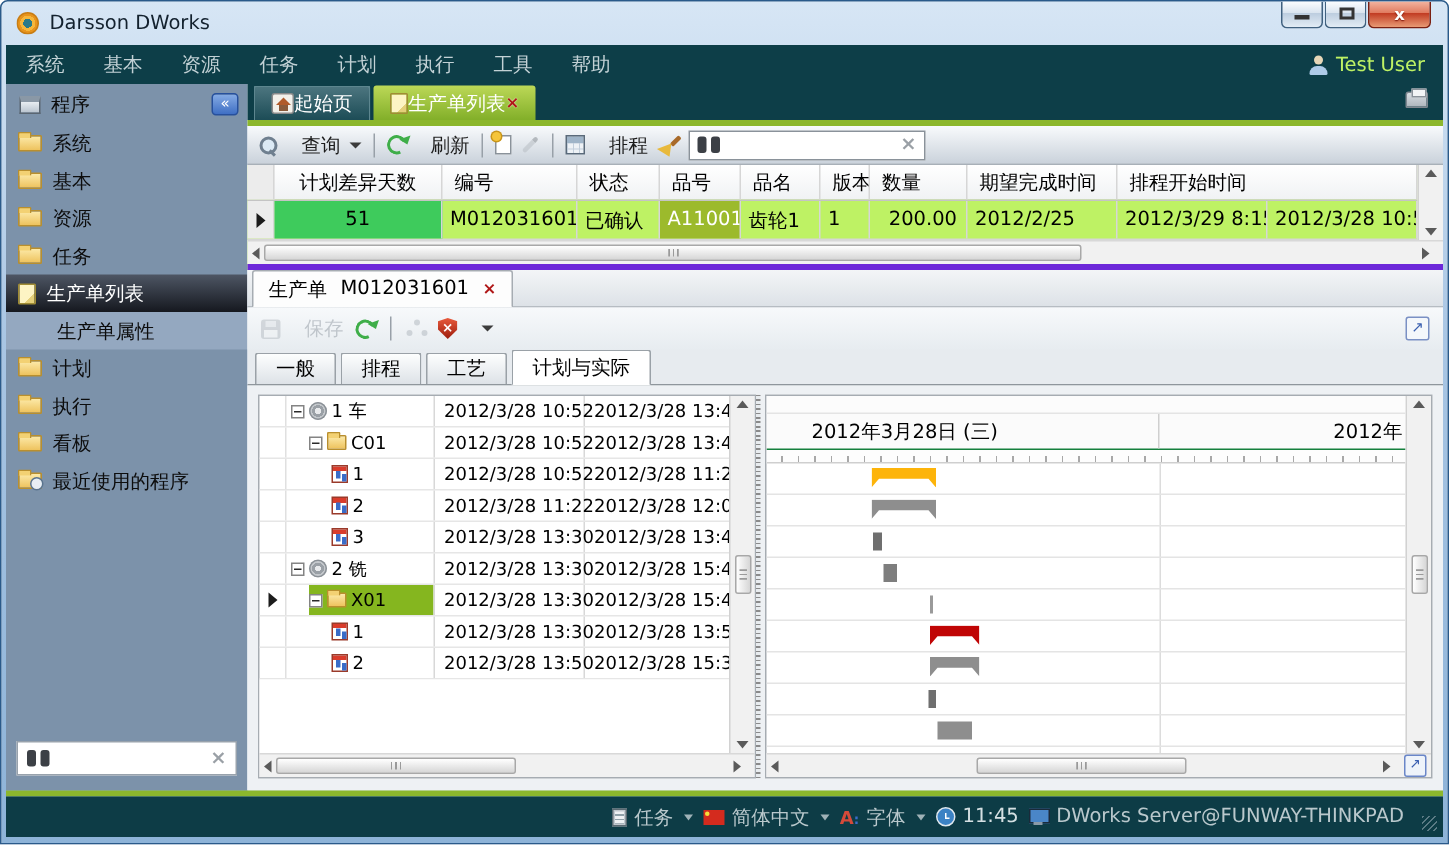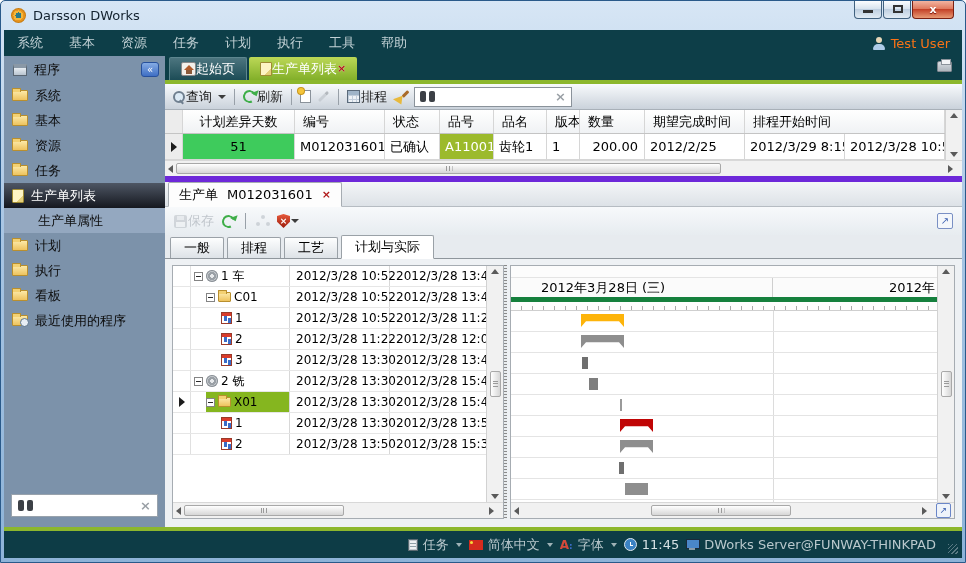--- a/index.html
+++ b/index.html
@@ -22,21 +22,21 @@
   .win-buttons { position: absolute; top: 0; right: 8px; display: flex; gap: 1px; }
   .wbtn { width: 28px; height: 18px; border: 1px solid #40617f; border-top: none; border-radius: 0 0 4px 4px;
     background: linear-gradient(#fbfdff,#d9e4ef 45%,#bccddf 46%,#e2ecf5); position: relative; cursor: default; }
   .wbtn.close { background: linear-gradient(#f2b4a0,#e07a5f 45%,#c13b22 46%,#e89a74); border-color:#7a2012; width: 42px; }
   .wbtn .g-min { position:absolute; left:8px; right:8px; bottom:5px; height:3px; background:#333; }
   .wbtn .g-max { position:absolute; left:9px; top:4px; width:10px; height:8px; border:2px solid #333; }
   .wbtn .g-close { position:absolute; inset:0; color:#fff; font-weight:bold; font-size:11px; line-height:17px; text-align:center; text-shadow:0 1px 1px #7a1208; }
   
   .menubar { height: 26px; background: #0d3e48; display: flex; align-items: center; color: #c2d1d5; }
   .menu-item { padding: 0 13px; height: 100%; display:flex; align-items:center; }
-  .menu-user { margin-left: auto; display: flex; align-items: center; gap: 6px; padding-right: 12px; color: #f97316; }
+  .menu-user { margin-left: auto; display: flex; align-items: center; gap: 6px; padding-right: 12px; color: #bef264; }
   .icon-user { width: 12px; height: 13px; position: relative; }
   .icon-user::before { content:""; position:absolute; top:0; left:3px; width:6px; height:6px; border-radius:50%; background:#e7d7b8; }
   .icon-user::after { content:""; position:absolute; bottom:0; left:0; width:12px; height:6px; border-radius:5px 5px 1px 1px; background:#aecbe8; }
   
   .app-body { flex: 1; display: flex; min-height: 0; }
   .sidebar { width: 161px; background: #7c92aa; display: flex; flex-direction: column; color: #0d0d0d; }
   .side-head { height: 27px; display: flex; align-items: center; gap: 7px; padding: 0 6px 0 9px; }
   .icon-window { width: 14px; height: 12px; background: linear-gradient(#e8edf2,#b9c4cf); border: 1px solid #5a6672; border-top: 4px solid #8a98a6; }
   .collapse-btn { margin-left: auto; width: 18px; height: 15px; border: 1px solid #27509c; border-radius: 3px;
     background: linear-gradient(#85abe4,#3f6fc4); color: #fff; font-size: 10px; line-height: 13px; text-align: center; }
@@ -63,42 +63,42 @@
   .tab.active { background: linear-gradient(#bcd857,#82af29); }
   .icon-home-box { width: 15px; height: 14px; background: #f2f0ea; border: 1px solid #8a8a8a; border-radius: 2px; position: relative; }
   .icon-home-box::before { content:""; position:absolute; top:2px; left:2px; border-left:5px solid transparent; border-right:5px solid transparent; border-bottom:5px solid #b05a2a; }
   .icon-home-box::after { content:""; position:absolute; top:7px; left:4px; width:6px; height:4px; background:#8a5a3a; }
   .tab-close { color: #b01818; font-weight: bold; font-size: 11px; line-height: 1; text-shadow: 0 0 1px #fff; }
   .icon-printer { position: absolute; right: 10px; top: 5px; width: 15px; height: 11px; background: linear-gradient(#d8dde2,#aeb6bd); border: 1px solid #7f8archive790; border: 1px solid #7f8790; border-radius: 2px 2px 1px 1px; }
   .icon-printer::before { content:""; position:absolute; top:-3px; left:3px; width:8px; height:4px; background:#f2f4f6; border:1px solid #8a929a; }
   .accent-line { height: 4px; background: #8cb72d; }
   
   .toolbar { height: 26px; background: linear-gradient(#f8fafc,#cad2db); border-bottom: 1px solid #a8b0b8; display: flex; align-items: center; gap: 6px; padding: 0 8px; color: #1c1c1c; }
-  .tbtn { display: flex; align-items: center; gap: 1px; }
+  .tbtn { display: flex; align-items: center; gap: 16px; }
   .tbtn.disabled { opacity: .55; }
   .tsep { width: 1px; height: 16px; background: #98a0a8; margin: 0 2px; }
   .caret { width: 0; height: 0; border-left: 4px solid transparent; border-right: 4px solid transparent; border-top: 4px solid #3c3c3c; }
   .icon-magnifier { width: 12px; height: 12px; position: relative; }
   .icon-magnifier::before { content:""; position:absolute; top:0; left:0; width:8px; height:8px; border:2px solid #6f7f8f; border-radius:50%; background:#dceaf5; }
   .icon-magnifier::after { content:""; position:absolute; bottom:0; right:1px; width:5px; height:2px; background:#6f7f8f; transform:rotate(45deg); }
   .icon-refresh { width: 13px; height: 13px; border: 2px solid #3fae49; border-radius: 50%; border-right-color: transparent; position: relative; transform: rotate(20deg); }
   .icon-refresh::after { content:""; position:absolute; top:-4px; right:-3px; border-top:4px solid transparent; border-bottom:4px solid transparent; border-left:5px solid #3fae49; transform:rotate(50deg); }
   .icon-newdoc { width: 11px; height: 13px; background: #fff; border: 1px solid #8a929a; position: relative; }
   .icon-newdoc::before { content:""; position:absolute; top:-3px; left:-3px; width:6px; height:6px; border-radius:50%; background:#f5c53a; box-shadow:0 0 0 1px #c8951a; }
   .icon-pencil { width: 13px; height: 3px; background: linear-gradient(90deg,#b8bec4 75%,#8a9096 75%); transform: rotate(-45deg); border-radius: 2px; }
   .icon-schedule { width: 13px; height: 13px; background: #eef2f6; border: 1px solid #5a6a7a;
     background-image: linear-gradient(#9fb4c8 0 4px, transparent 4px), linear-gradient(90deg,#c2cedb 1px,transparent 1px), linear-gradient(#c2cedb 1px,transparent 1px);
     background-size: 100% 100%, 4px 100%, 100% 4px; }
   .icon-broom { width: 15px; height: 14px; position: relative; }
   .icon-broom::before { content:""; position:absolute; top:0; right:1px; width:3px; height:8px; background:#a86a2a; transform:rotate(45deg); border-radius:1px; }
   .icon-broom::after { content:""; position:absolute; bottom:0; left:0; border-top:5px solid transparent; border-right:9px solid #e8b93c; transform:rotate(8deg); border-bottom:4px solid transparent; }
   .tool-search { width: 158px; height: 20px; background: #fff; border: 1px solid #8a929a; display: flex; align-items: center; gap: 5px; padding: 0 5px; }
   .tool-search input { flex:1; border:none; outline:none; min-width:0; font-size:12px; background:transparent; }
   
-  .grid { background: #ffffff; border-bottom: 6px solid #6d28d9; }
+  .grid { background: #bef264; border-bottom: 4px solid #6d28d9; }
   .g-top { display: flex; }
   .g-cols { flex: 1; min-width: 0; }
   .g-header { display: flex; height: 24px; background: linear-gradient(#ffffff,#f0f2f4); border-bottom: 1px solid #c4c4c4; }
   .g-hcell { display: flex; align-items: center; padding-left: 8px; border-right: 1px solid #d6d6d6; white-space: nowrap; overflow: hidden; }
   .g-row { display: flex; height: 26px; border-bottom: 1px solid #d6d6d6; }
   .g-cell { display: flex; align-items: center; padding-left: 5px; border-right: 1px solid #d6d6d6; white-space: nowrap; overflow: hidden; }
   .w-mk { width: 18px; background: #ececec; padding: 0; justify-content: center; }
   .w0 { width: 112px; } .w1 { width: 90px; } .w2 { width: 55px; } .w3 { width: 54px; } .w4 { width: 53px; }
   .w5 { width: 33px; } .w6 { width: 65px; } .w7 { width: 100px; } .w8 { width: 100px; } .w9 { flex: 1; }
   .center { justify-content: center; padding-left: 0; }
@@ -157,21 +157,21 @@
   .icon-task::after { content:""; position:absolute; left:2px; bottom:2px; width:3px; height:5px; background:#3a6cc8; box-shadow:4px 2px 0 #3a6cc8; }
   .tree-label { white-space: nowrap; }
   .sel-band { background: #85b61f; flex: 1; display: flex; align-items: center; height: 100%; padding-right: 4px; }
   .tree-fill { flex: 1; background: #fff; }
   
   .splitter { width: 6px; flex: none; background: repeating-linear-gradient(#8a8a8a 0 1px, #e8ecef 1px 3px); margin: 0; width: 3px; }
   .gantt { flex: 1; border: 1px solid #a6acb2; background: #fff; display: flex; flex-direction: column; min-width: 0; margin-left: 3px; }
   .gt-top { flex: 1; display: flex; min-height: 0; }
   .gt-body { flex: 1; min-width: 0; display: flex; flex-direction: column; position: relative; overflow: hidden; }
   .gt-blank { height: 12px; border-bottom: 1px solid #e4e4e4; background: #fcfcfc; }
-  .gt-days { height: 24px; display: flex; border-bottom: 5px solid #15803d; background: #fbfbfb; }
+  .gt-days { height: 24px; display: flex; border-bottom: 1px solid #15803d; background: #fbfbfb; }
   .gt-day1 { width: 262px; border-right: 1px solid #cfcfcf; display: flex; align-items: center; padding-left: 30px; white-space: nowrap; flex: none; }
   .gt-day2 { flex: 1; display: flex; align-items: center; justify-content: flex-end; padding-right: 2px; white-space: nowrap; overflow: hidden; }
   .gt-ticks { height: 9px; border-bottom: 1px solid #cfcfcf; position: relative; background: #fdfdfd; }
   .gt-ticks::after { content:""; position:absolute; left:0; right:0; bottom:0; height:4px;
     background: repeating-linear-gradient(90deg, transparent 0 10px, #a8a8a8 10px 11px); }
   .gt-rows { position: relative; flex: 1; }
   .gt-vline { position: absolute; left: 262px; top: 0; bottom: 0; width: 1px; background: #dcdcdc; }
   .gt-row { height: 21px; border-bottom: 1px solid #e4e4e4; position: relative; }
   .bar { position: absolute; top: 4px; height: 12px; }
   .bar-summary { top: 3px; height: 13px; clip-path: polygon(0 0,100% 0,100% 100%,calc(100% - 5px) 55%,5px 55%,0 100%); }

